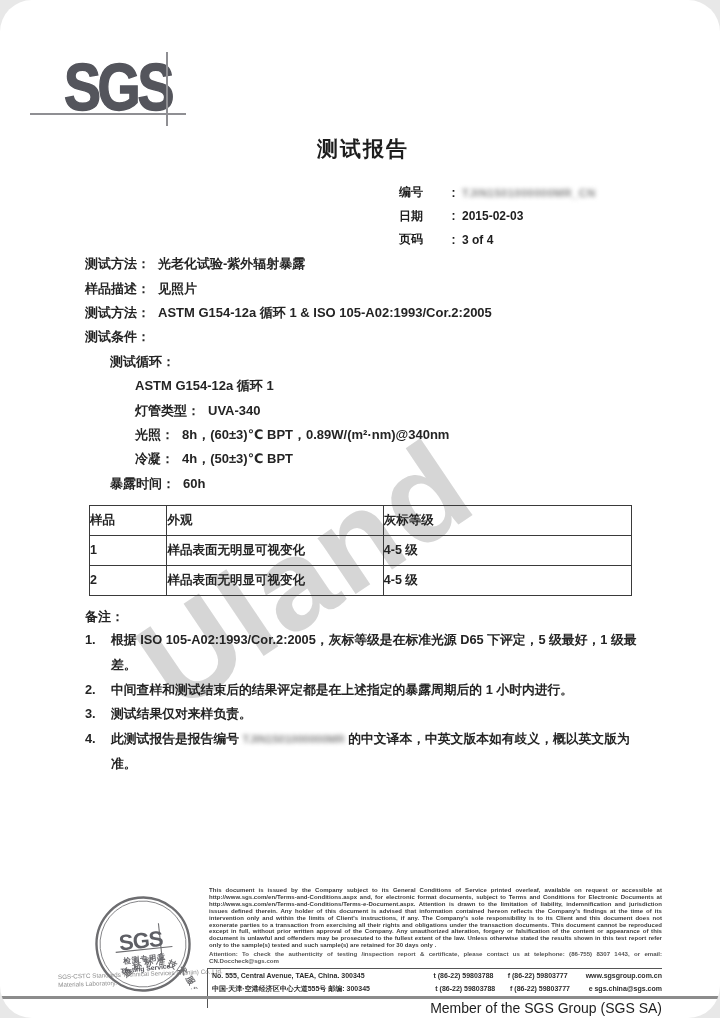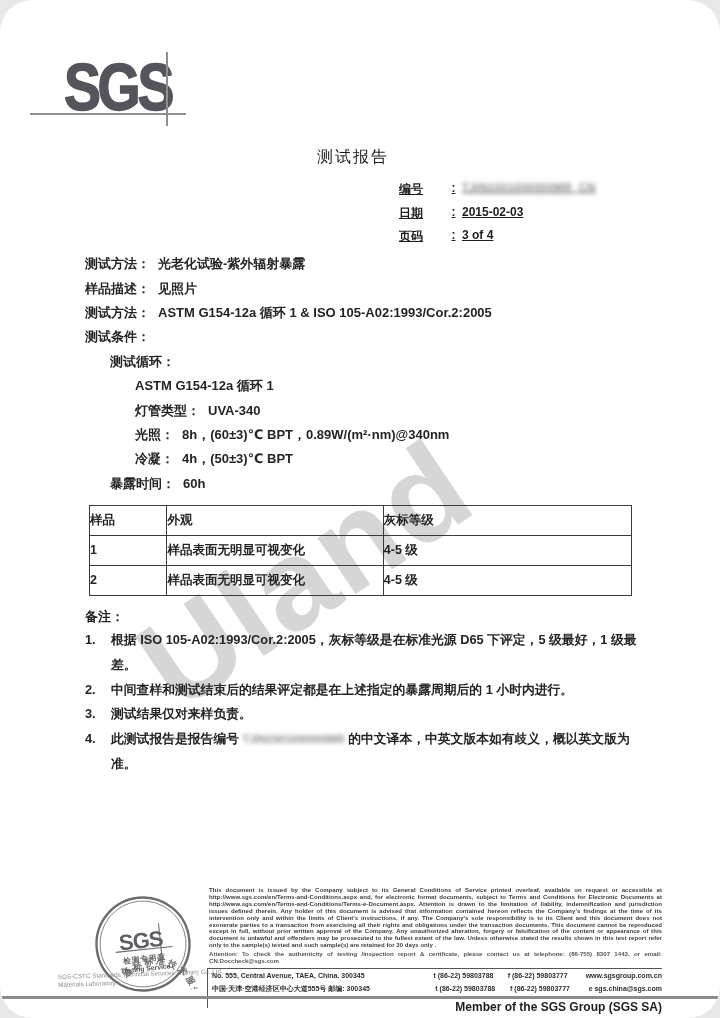--- a/index.html
+++ b/index.html
@@ -12,23 +12,23 @@
   
   .logo-text {
     position:absolute; left:64px; top:60px; font-size:66px; line-height:54px;
     font-weight:bold; color:#54555c; letter-spacing:-4px;
     transform:scaleX(0.84); transform-origin:left top;
     -webkit-text-stroke:1.5px #54555c;
   }
   .logo-hline { position:absolute; left:30px; top:113px; width:156px; height:2px; background:#8f8f93; }
   .logo-vline { position:absolute; left:166px; top:52px; width:2px; height:74px; background:#8f8f93; }
   
-  .doc-title { position:absolute; left:317px; top:147px; font-size:16px; font-weight:normal; color:#1d1d1d; letter-spacing:2px; }
+  .doc-title { position:absolute; left:317px; top:135px; font-size:21px; font-weight:bold; color:#1d1d1d; letter-spacing:2px; }
   .hdr-fields { position:absolute; left:399px; top:181px; font-size:12px; font-weight:bold; color:#1d1d1d; }
-  .hdr-row { display:flex; height:23.5px; align-items:flex-start;text-decoration:underline; }
+  .hdr-row { display:flex; height:23.5px; align-items:center; }
   .hdr-label { width:46px; }
   .hdr-colon { width:17px; text-align:center; }
   .redacted { display:inline-block; color:#8a8a8a; filter:blur(2.3px); white-space:nowrap; font-size:11px; letter-spacing:0.5px; }
   
   .watermark {
     position:absolute; left:55px; top:500px; width:500px; height:150px; line-height:150px;
     text-align:center; font-size:128px; font-weight:bold; color:#aeaeae; opacity:0.5;
     transform:rotate(-34deg); z-index:1; pointer-events:none; letter-spacing:2px;
   }
   
@@ -58,21 +58,21 @@
   }
   .attention { position:absolute; left:209px; top:950px; width:453px; font-size:6.1px; line-height:7px; color:#555; font-weight:bold; text-align:justify; z-index:2; }
   .addr-block { position:absolute; left:207px; top:968px; width:455px; border-top:1px solid #555; z-index:2; }
   .addr-row { display:flex; height:13px; align-items:center; font-size:7px; font-weight:bold; color:#2e2e2e; white-space:nowrap; }
   .addr-col1 { width:238px; padding-left:5px; }
   .addr-col2 { width:78px; }
   .addr-col3 { width:82px; }
   .addr-col4 { flex:1; text-align:right; }
   .addr-vline { position:absolute; left:207px; top:968px; width:1px; height:40px; background:#555; z-index:2; }
   .footer-bar { position:absolute; left:0; top:996px; width:720px; height:2.5px; background:#8c8c8c; z-index:2; }
-  .member-line { position:absolute; right:58px; top:1000px; font-size:12px; font-weight:bold; color:#1e1e1e; z-index:2; }
+  .member-line { position:absolute; right:58px; top:1000px; font-size:14px; font-weight:normal; color:#1e1e1e; z-index:2; }
 </style>
 </head>
 <body>
 
 <div class="page">
 
   <div class="logo-text">SGS</div>
   <div class="logo-hline"></div>
   <div class="logo-vline"></div>
 

